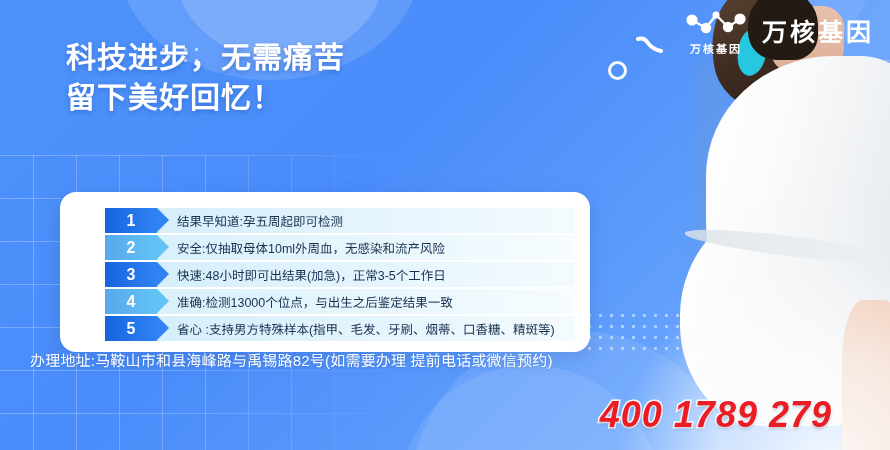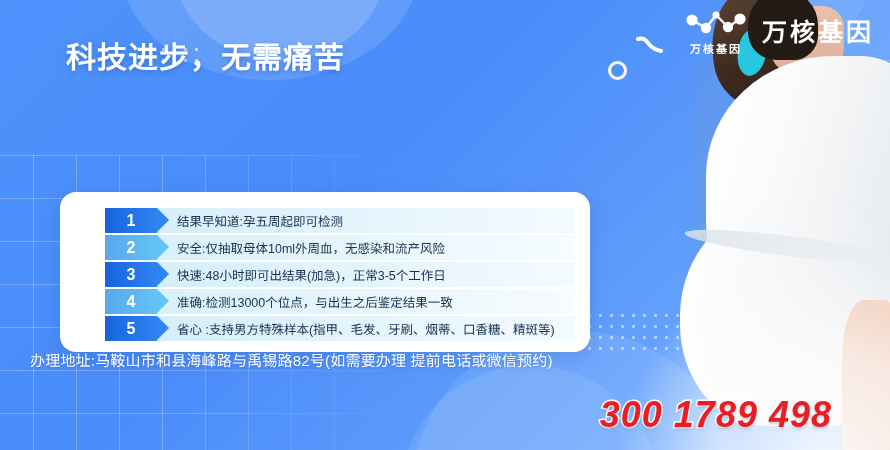--- a/index.html
+++ b/index.html
@@ -374,20 +374,21 @@
       </svg>
       <span class="logo-mark-sub">万核基因</span>
     </div>
     <div class="logo-words">
       <span class="logo-cn">万核基因</span>
     </div>
   </div>
 
   <div class="headline">
     <div class="hl-line">科技进步，无需痛苦</div>
+    <div class="hl-line">留下美好回忆！</div>
   </div>
 
   <div class="card">
     <div class="feature-list" id="feature-list">
         <div class="feature-row odd">
           <div class="fr-badge">1</div>
           <div class="fr-text">结果早知道:孕五周起即可检测</div>
         </div>
         <div class="feature-row even">
           <div class="fr-badge">2</div>
@@ -402,15 +403,15 @@
           <div class="fr-text">准确:检测13000个位点，与出生之后鉴定结果一致</div>
         </div>
         <div class="feature-row odd">
           <div class="fr-badge">5</div>
           <div class="fr-text">省心 :支持男方特殊样本(指甲、毛发、牙刷、烟蒂、口香糖、精斑等)</div>
         </div>
       </div>
   </div>
 
   <div class="address">办理地址:马鞍山市和县海峰路与禹锡路82号(如需要办理 提前电话或微信预约)</div>
-  <div class="phone">300 1789 498</div>
+  <div class="phone">400 1789 279</div>
 
 </div>
 
 </body></html>

